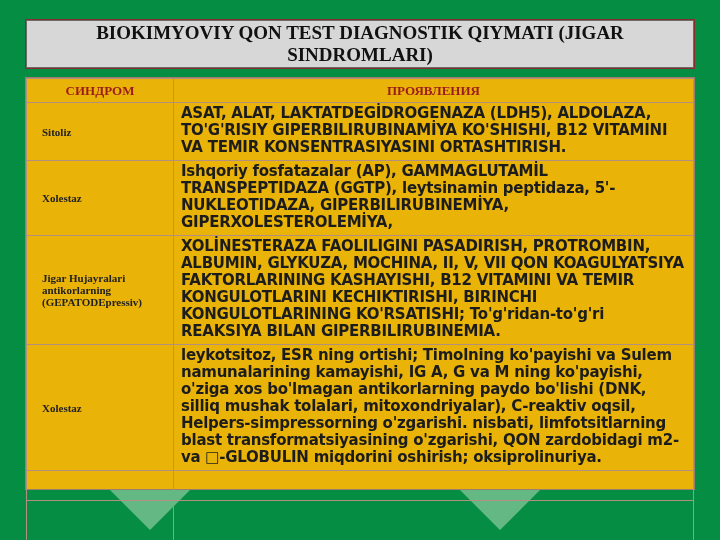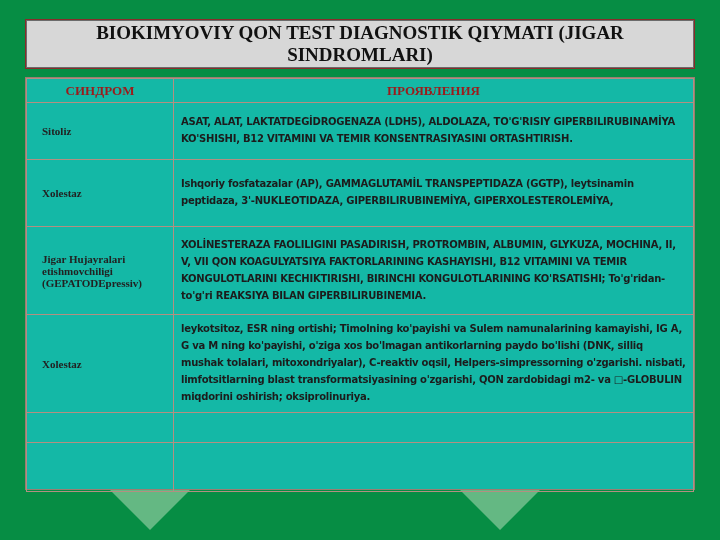--- a/index.html
+++ b/index.html
@@ -16,36 +16,36 @@
       box-shadow: 0 0 0 1px #6b6b6b inset;
       display: flex; align-items: center; justify-content: flex-start; text-align: center;
       z-index: 2;
     }
     .title-box h1 {
       margin: 0; font-size: 19px; line-height: 22px; font-weight: bold; color: #111;
       font-family: "Liberation Serif", serif; padding: 0 30px;
     }
     .table-wrap {
       position: absolute; left: 25px; top: 77px; width: 670px; height: 413px;
-      background: #14b8a6; border: 1px solid #9c7d71; box-sizing: border-box;
+      background: #eab308; border: 1px solid #9c7d71; box-sizing: border-box;
       z-index: 2;
     }
     table { border-collapse: collapse; width: 100%; height: 100%; table-layout: fixed; }
     td, th { border: 1px solid #b38f81; padding: 0; vertical-align: middle; }
     th {
       height: 23px; color: #9b1c1c; font-size: 13px; font-weight: bold;
       font-family: "Liberation Serif", serif; text-align: center;
     }
     th.col1 { width: 146px; }
     td.syn {
       font-family: "Liberation Serif", serif; font-weight: bold; font-size: 11px;
       color: #222; padding-left: 15px; line-height: 12px;
     }
     td.man {
-      font-family: "DejaVu Sans", sans-serif; font-weight: bold; font-size: 10px;
+      font-family: "DejaVu Sans", sans-serif; font-weight: bold; font-size: 15px;
       color: #1c1c1c; padding: 0 6px 4px 7px; line-height: 17px; letter-spacing: -0.25px;
     }
     td.man span.inner { display: block; padding-top: 2px; }
     tr.r1 { height: 57px; }
     tr.r2 { height: 67px; }
     tr.r3 { height: 88px; }
     tr.r4 { height: 98px; }
     tr.r5 { height: 30px; }
     tr.r6 { height: 49px; }
     .mezen { font-weight: 600; }
@@ -97,25 +97,25 @@
     <tbody>
       <tr class="r1">
         <td class="syn">Sitoliz</td>
         <td class="man">
             <span class="inner">ASAT, ALAT, LAKTATDEGİDROGENAZA (LDH5), ALDOLAZA, TO'G'RISIY GIPERBILIRUBINAMİYA KO'SHISHI, B12 VITAMINI VA TEMIR KONSENTRASIYASINI ORTASHTIRISH.</span>
           </td>
       </tr>
       <tr class="r2">
         <td class="syn">Xolestaz</td>
         <td class="man mezen">
-            <span class="inner">Ishqoriy fosfatazalar (AP), GAMMAGLUTAMİL TRANSPEPTIDAZA (GGTP), leytsinamin peptidaza, 3'-NUKLEOTIDAZA, GIPERBILIRUBINEMİYA, GIPERXOLESTEROLEMİYA,</span>
+            <span class="inner">Ishqoriy fosfatazalar (AP), GAMMAGLUTAMİL TRANSPEPTIDAZA (GGTP), leytsinamin peptidaza, 5'-NUKLEOTIDAZA, GIPERBILIRUBINEMİYA, GIPERXOLESTEROLEMİYA,</span>
           </td>
       </tr>
       <tr class="r3">
-        <td class="syn">Jigar Hujayralari etishmovchiligi (GEPATODEpressiv)</td>
+        <td class="syn">Jigar Hujayralari antikorlarning (GEPATODEpressiv)</td>
         <td class="man">
             <span class="inner">XOLİNESTERAZA FAOLILIGINI PASADIRISH, PROTROMBIN, ALBUMIN, GLYKUZA, MOCHINA, II, V, VII QON KOAGULYATSIYA FAKTORLARINING KASHAYISHI, B12 VITAMINI VA TEMIR KONGULOTLARINI KECHIKTIRISHI, BIRINCHI KONGULOTLARINING KO'RSATISHI; To'g'ridan-to'g'ri REAKSIYA BILAN GIPERBILIRUBINEMIA.</span>
           </td>
       </tr>
       <tr class="r4">
         <td class="syn">Xolestaz</td>
         <td class="man mezen">
             <span class="inner">leykotsitoz, ESR ning ortishi; Timolning ko'payishi va Sulem namunalarining kamayishi, IG A, G va M ning ko'payishi, o'ziga xos bo'lmagan antikorlarning paydo bo'lishi (DNK, silliq mushak tolalari, mitoxondriyalar), C-reaktiv oqsil, Helpers-simpressorning o'zgarishi. nisbati, limfotsitlarning blast transformatsiyasining o'zgarishi, QON zardobidagi m2- va □-GLOBULIN miqdorini oshirish; oksiprolinuriya.</span>
           </td>
       </tr>

